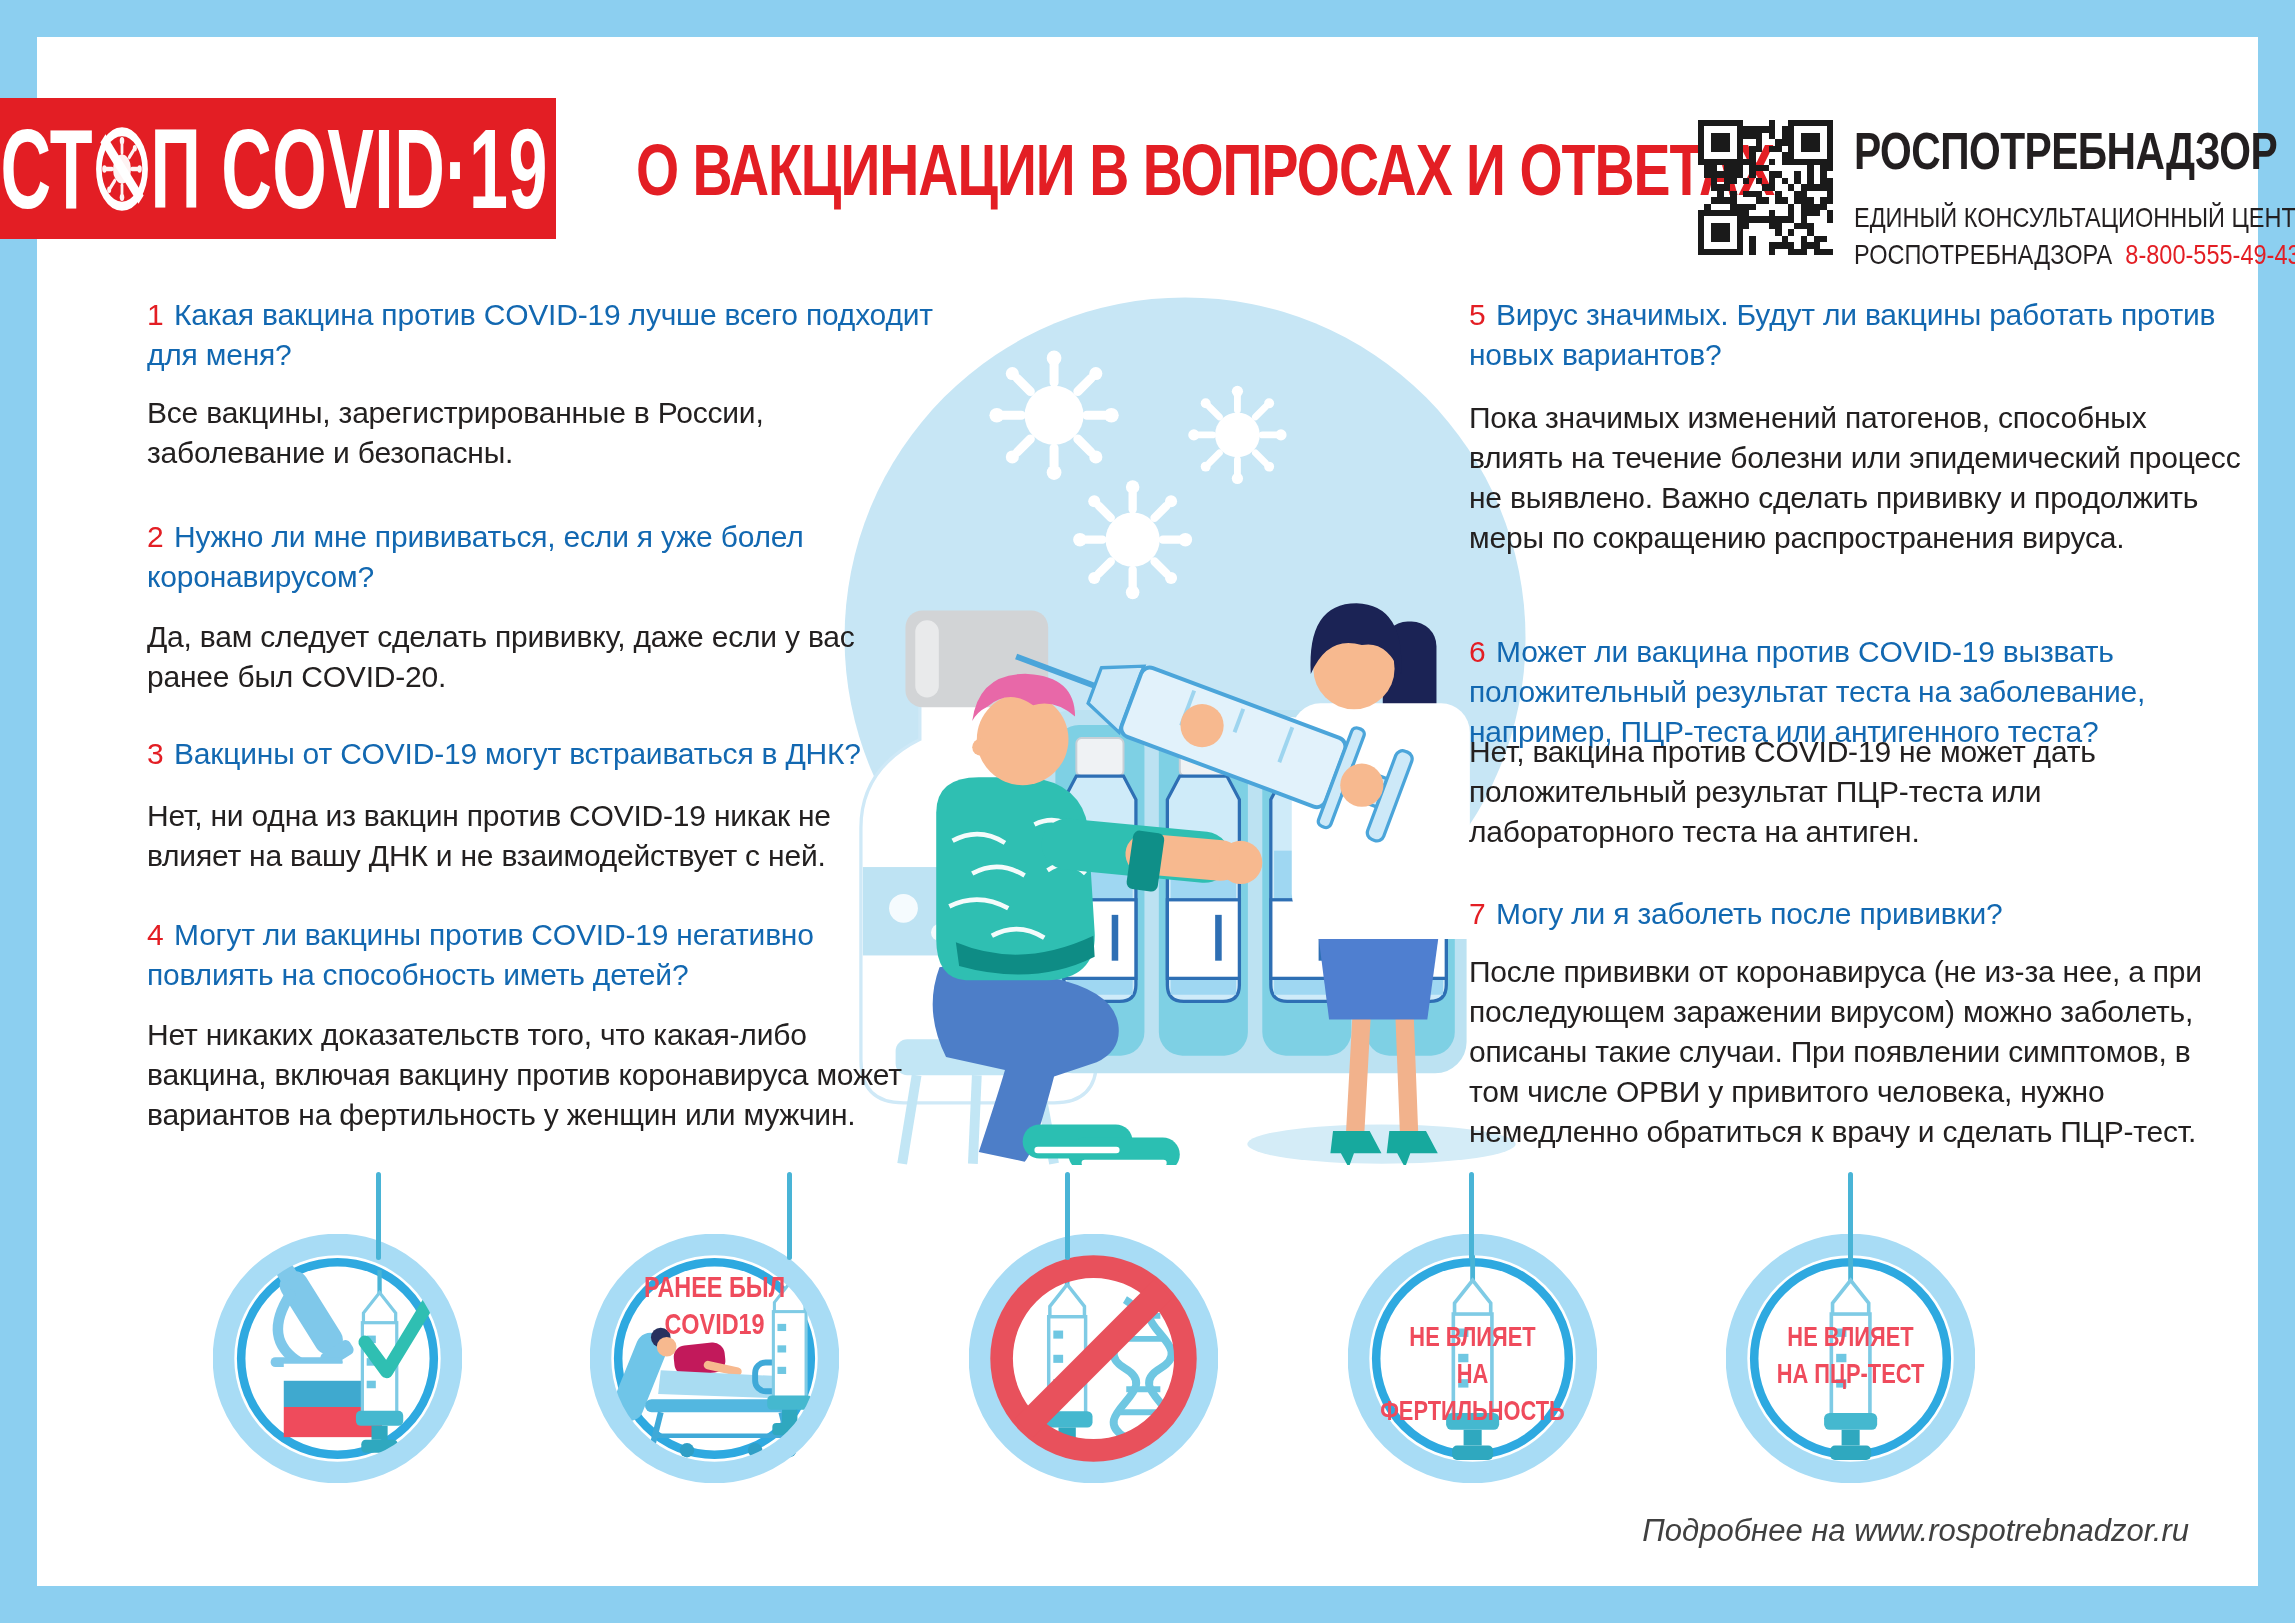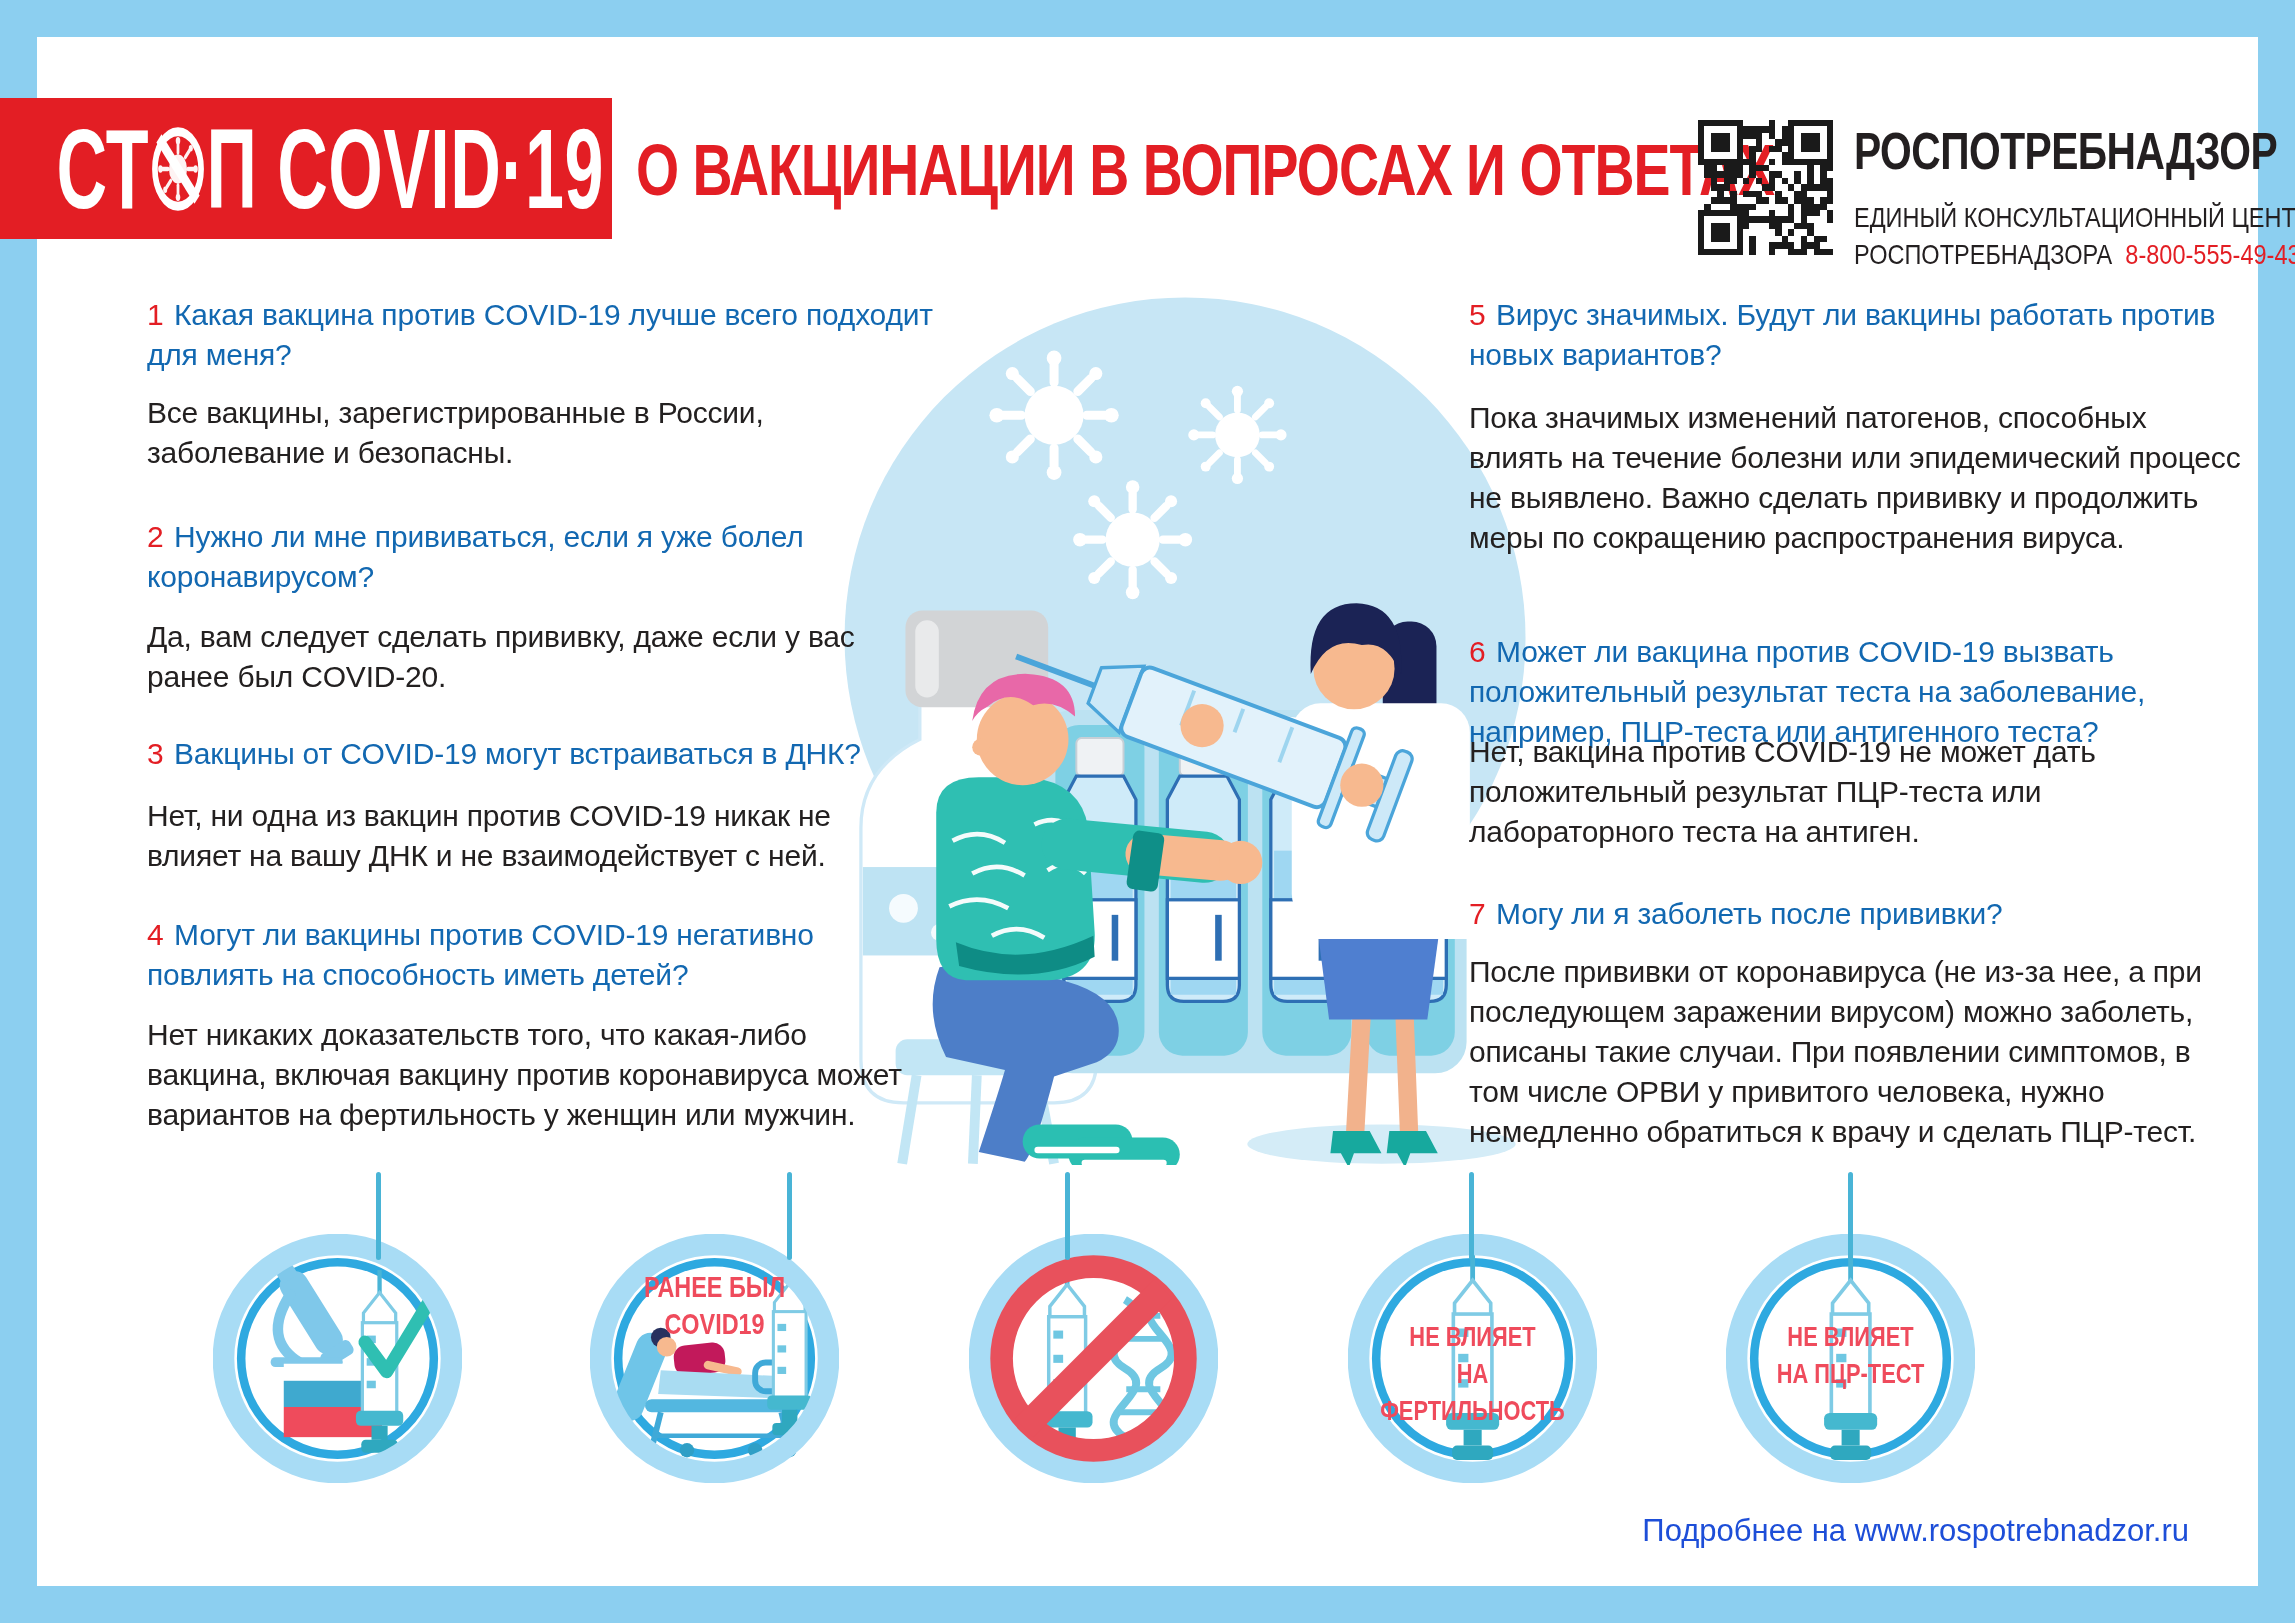--- a/index.html
+++ b/index.html
@@ -5,21 +5,21 @@
   html,body{margin:0;padding:0;}
   body{
     width:2295px;height:1623px;position:relative;overflow:hidden;
     font-family:"Liberation Sans","DejaVu Sans",sans-serif;
     background:#8CCFF0;
   }
   .canvas{position:absolute;left:37px;top:37px;width:2221px;height:1549px;background:#ffffff;}
 
   
   .banner{
-    position:absolute;left:0;top:98px;width:612px;height:141px;background:#E31E24;
+    position:absolute;left:0;top:98px;width:556px;height:141px;background:#E31E24;
     display:flex;align-items:center;justify-content:flex-end;padding-right:7.9px;box-sizing:border-box;
     z-index:4;
   }
   .logo-inner{
     display:flex;align-items:center;transform:scaleX(0.62);transform-origin:right center;
     color:#fff;font-weight:bold;font-size:113px;letter-spacing:0.7px;white-space:nowrap;
   }
   .logo-virus{width:98px;height:98px;margin:0 -2.6px;}
   .page-title{
     position:absolute;left:636px;top:128px;white-space:nowrap;
@@ -53,21 +53,21 @@
   .badge-label{
     position:absolute;left:0;width:249px;text-align:center;
     color:#EF4B5C;font-weight:bold;white-space:pre-line;z-index:3;
     transform:scaleX(0.78);transform-origin:center top;
   }
   .label-top{top:34px;font-size:30px;line-height:37px;}
   .label-mid{top:84px;font-size:28px;line-height:37px;}
   .needle-line{position:absolute;top:1172px;width:5.2px;height:88px;background:#49B4D6;border-radius:2.6px;z-index:3;}
 
   
-  .footer{position:absolute;right:106px;top:1513px;font-size:31px;color:#1d4ed8;z-index:2;}
+  .footer{position:absolute;right:106px;top:1513px;font-size:31px;color:#404040;z-index:2;font-style:italic;}
 </style>
 </head>
 <body>
 
 <svg width="0" height="0" style="position:absolute" aria-hidden="true">
   <defs>
     <g id="vir">
       <circle r="36" fill="#fff"></circle>
       <g stroke="#fff" stroke-width="11" stroke-linecap="round">
         <line x1="0" y1="-40" x2="0" y2="-62"></line>

